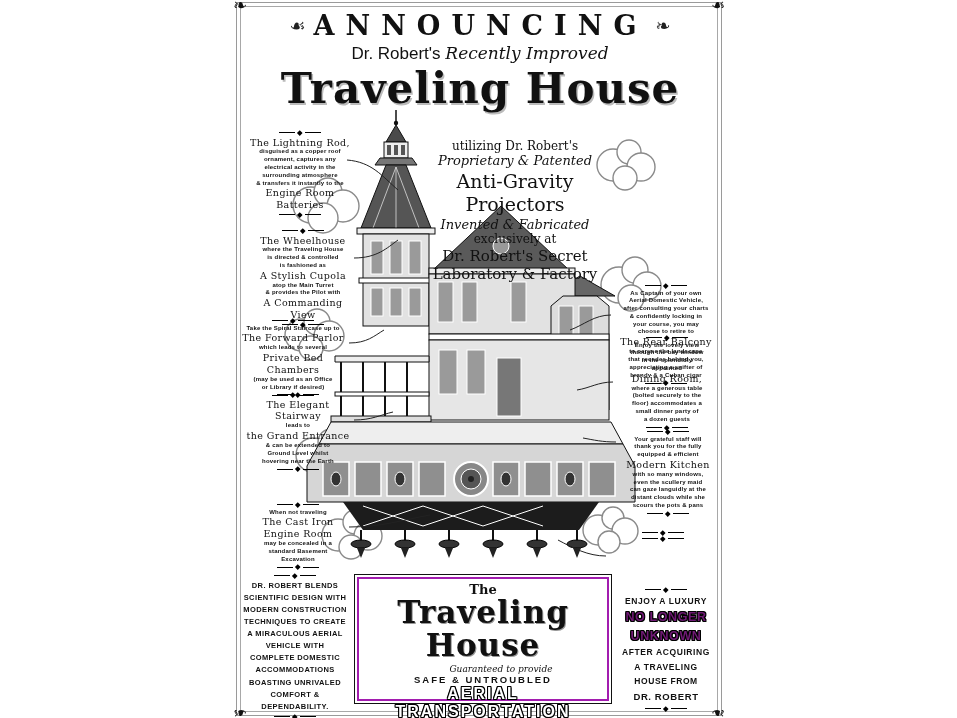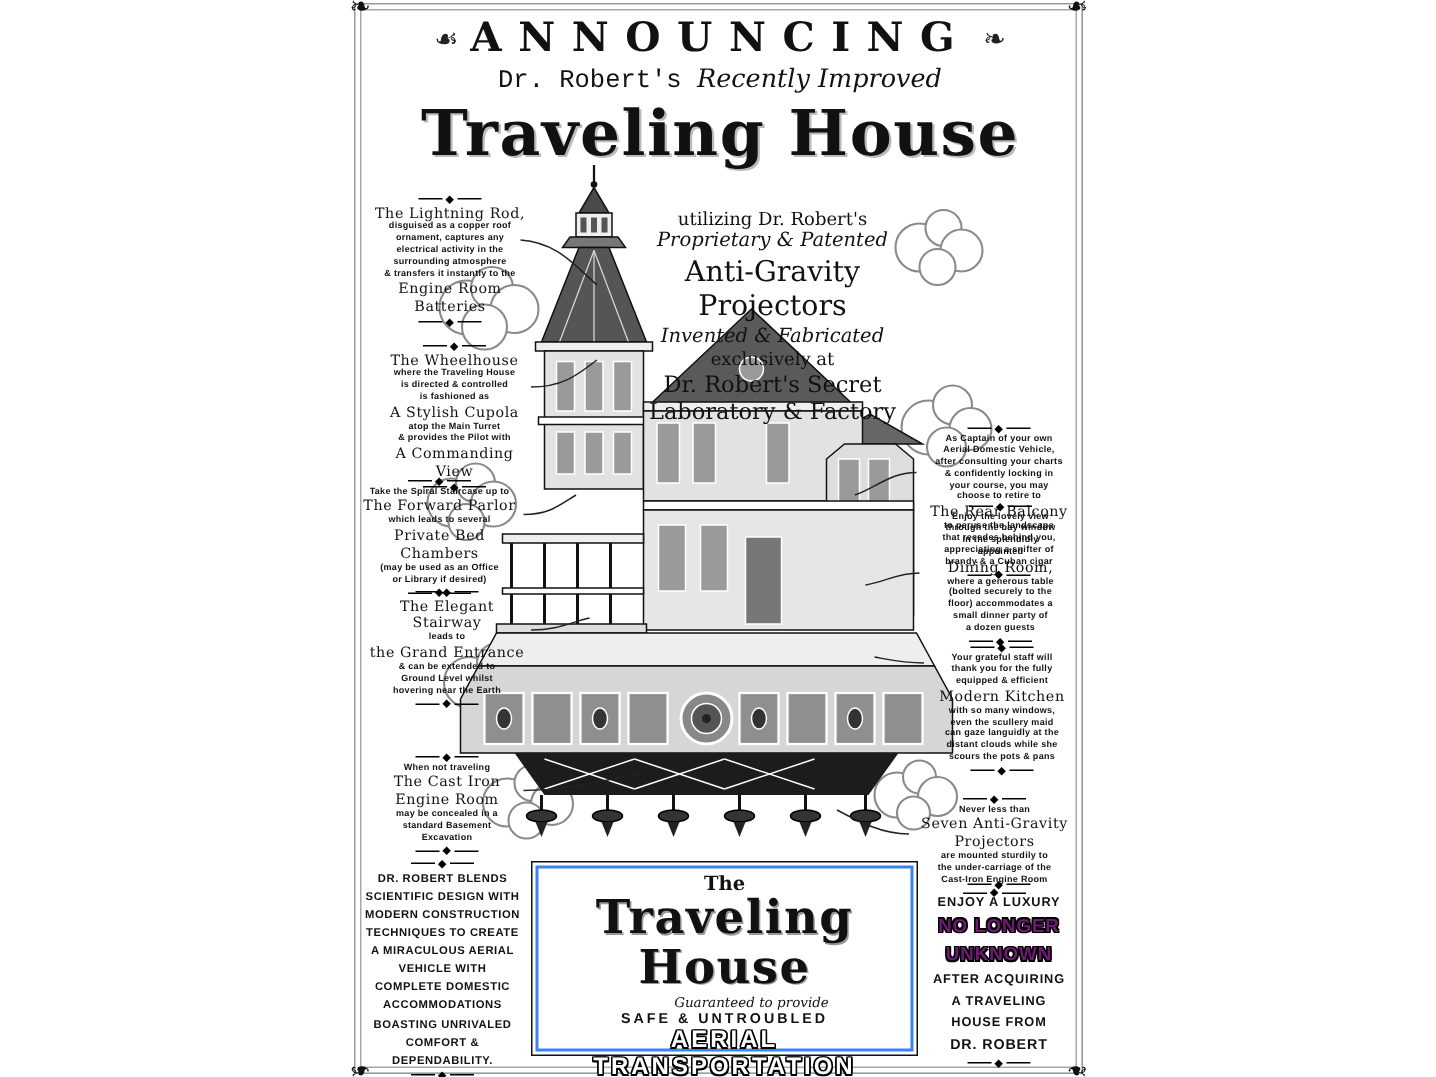--- a/index.html
+++ b/index.html
@@ -12,21 +12,21 @@
   .corner.tr{right:-4px;top:-6px;transform:scaleX(-1);}
   .corner.bl{left:-4px;bottom:-6px;transform:scaleY(-1);}
   .corner.br{right:-4px;bottom:-6px;transform:scale(-1,-1);}
 
   
   .hdr{position:absolute;left:280px;top:10px;width:400px;text-align:center;z-index:5;}
   .announce{font-size:27px;font-weight:bold;letter-spacing:11px;font-family:"DejaVu Serif",serif;}
   .announce-row{display:flex;align-items:center;justify-content:center;gap:8px;}
   .swash{font-size:18px;color:#222;}
   .subtitle{font-size:17px;margin-top:2px;}
-  .subtitle .serif{font-family:Liberation Mono, monospace;}
+  .subtitle .serif{font-family:Liberation Sans, sans-serif;}
   .subtitle .script{font-style:italic;font-family:"DejaVu Serif",serif;}
   .big-title{font-size:42px;font-weight:bold;font-family:"DejaVu Serif",serif;
              letter-spacing:1px;margin-top:0px;text-shadow:1.5px 1.5px 0 #bbb;}
 
   
   .intro{position:absolute;left:420px;top:139px;width:190px;text-align:center;z-index:5;line-height:1.2;}
   .intro .script-sm{display:block;font-size:12px;}
   .intro .script{display:block;font-style:italic;font-size:13px;}
   .intro .big{display:block;font-size:19px;margin:1px 0;}
   .intro .med{display:block;font-size:15px;}
@@ -48,21 +48,21 @@
   
   .fr{position:absolute;left:611px;top:586px;width:110px;text-align:center;z-index:5;}
   .fr .lines>span{display:block;font-family:"Liberation Sans",sans-serif;font-weight:bold;
       font-size:8.5px;letter-spacing:.6px;line-height:1.7;text-transform:uppercase;}
   .fr .lines>span.outl{font-size:12.5px;color:#701a75;line-height:1.5;
       text-shadow:-1px -1px 0 #000,1px -1px 0 #000,-1px 1px 0 #000,1px 1px 0 #000,0 1px 0 #000,0 -1px 0 #000,1px 0 0 #000,-1px 0 0 #000;}
   .fr .lines>span.frcaps2{font-size:9.5px;}
 
   
   .banner{position:absolute;left:357px;top:577px;width:252px;height:124px;z-index:5;
-          border:2px solid #3b82f6;box-shadow:0 0 0 2px #fff,0 0 0 3px #111;background:#fff;
+          border:2px solid #a21caf;box-shadow:0 0 0 2px #fff,0 0 0 3px #111;background:#fff;
           text-align:center;padding-top:4px;box-sizing:border-box;}
   .banner .the{font-size:13px;font-weight:bold;line-height:1;}
   .banner .btitle{font-size:31px;font-weight:bold;letter-spacing:1px;line-height:1.05;text-shadow:1px 1px 0 #999;}
   .banner .guar{font-style:italic;font-size:9px;margin-top:3px;padding-left:36px;}
   .banner .safe{font-family:"Liberation Sans",sans-serif;font-weight:bold;font-size:9.5px;letter-spacing:2px;}
   .banner .aerial{font-family:"Liberation Sans",sans-serif;font-weight:bold;font-size:16px;letter-spacing:2px;color:#fff;
       text-shadow:-1px -1px 0 #000,1px -1px 0 #000,-1px 1px 0 #000,1px 1px 0 #000,0 1px 0 #000,0 -1px 0 #000,1px 0 0 #000,-1px 0 0 #000;}
 
   .overlay{position:absolute;left:0;top:0;width:957px;height:718px;z-index:3;pointer-events:none;}
   .house{position:absolute;left:283px;top:110px;width:380px;height:465px;z-index:2;}
@@ -413,28 +413,20 @@
         <span class="xs">scours the pots &amp; pans</span>
       </div>
     <div class="div-orn">
         <span class="diamond"></span>
       </div>
   </div>
   <div class="callout" style="left:605px;top:529px;width:116px">
     <div class="div-orn">
         <span class="diamond"></span>
       </div>
-    <div class="lines">
-        <span class="xs">Never less than</span>
-        <span class="em">Seven Anti-Gravity</span>
-        <span class="em">Projectors</span>
-        <span class="xs">are mounted sturdily to</span>
-        <span class="xs">the under-carriage of the</span>
-        <span class="xs">Cast-Iron Engine Room</span>
-      </div>
     <div class="div-orn">
         <span class="diamond"></span>
       </div>
   </div>
 
   <div class="fl">
     <div class="div-orn">
         <span class="diamond"></span>
       </div>
     <div class="lines">

